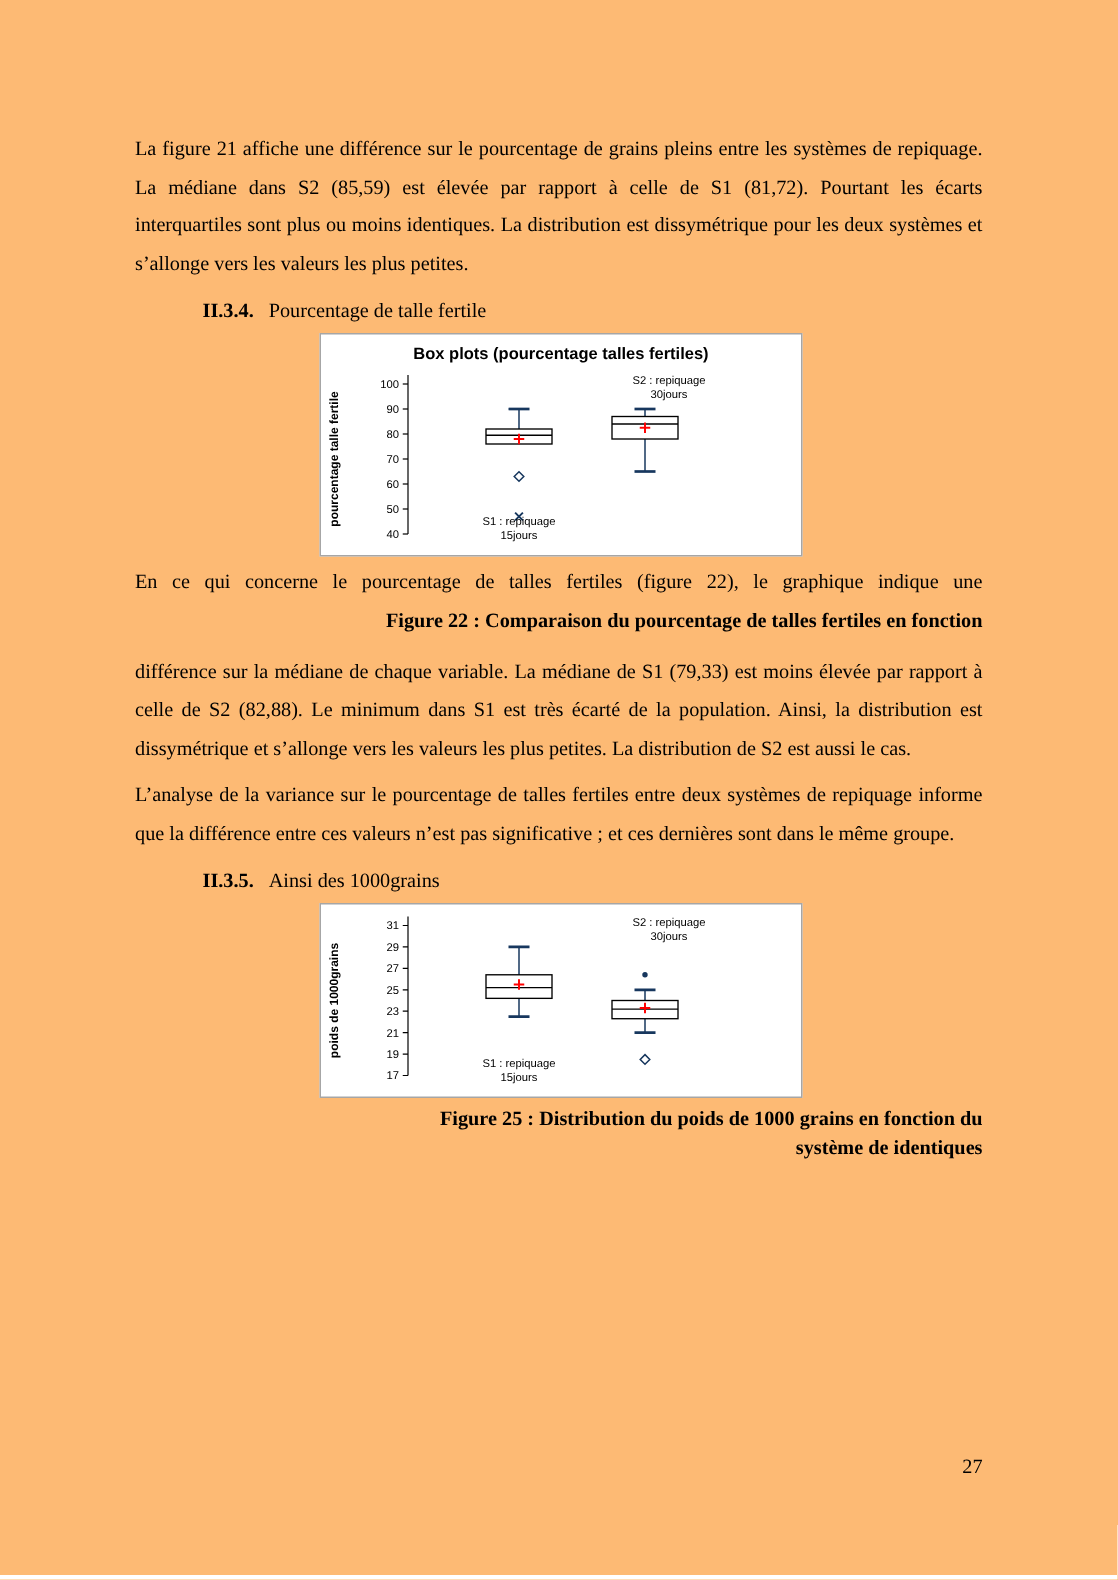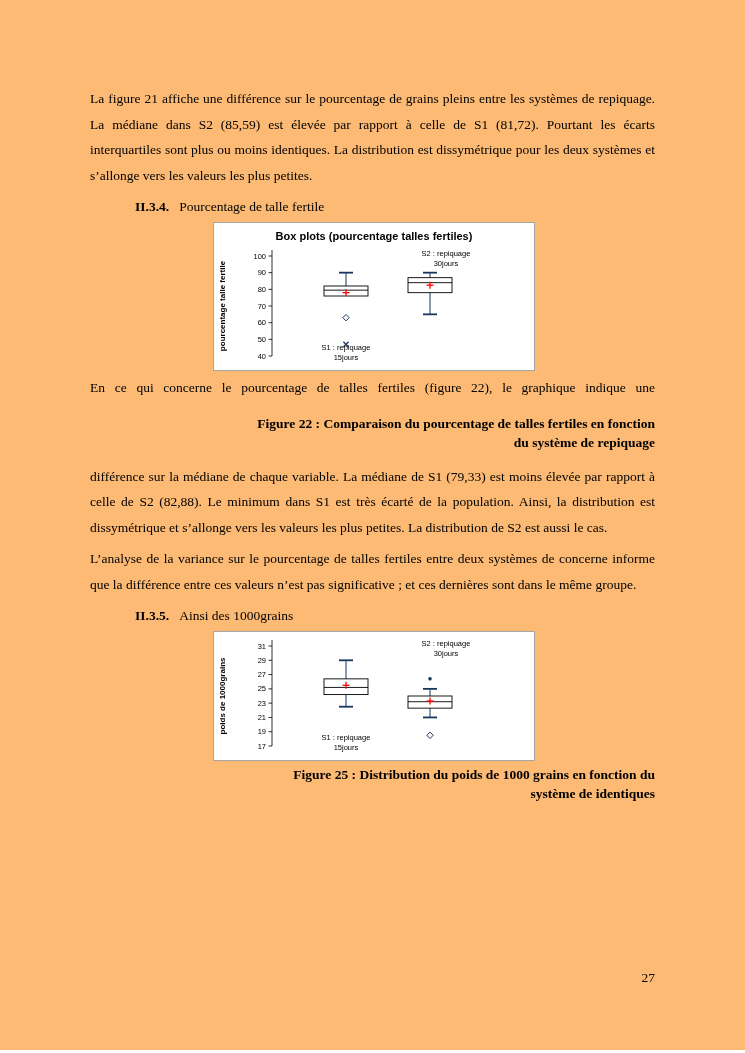--- a/index.html
+++ b/index.html
@@ -13,21 +13,21 @@
     font-size: 13.5px;
     color: #000000;
     overflow: hidden;
   }
   .content { padding: 86px 90px 0 90px; }
   p.body-text {
     margin: 0 0 6px 0;
     line-height: 25.5px;
     text-align: justify;
   }
-  p.full-justify { text-align-last: justify; margin-bottom: 13px; }
+  p.full-justify { text-align-last: justify; margin-bottom: 3px; }
   .section-heading {
     margin: 4px 0 2px 0;
     padding-left: 45px;
     line-height: 26px;
   }
   .section-heading .num { margin-right: 10px; font-weight: bold; }
   .section-heading .title { }
   .figure-frame {
     width: 322px;
     margin: 2px 16px 4px 123px;
@@ -109,26 +109,25 @@
           <line x1="216" y1="39.66666666666666" x2="216" y2="46.66666666666666" stroke="#FF0000" stroke-width="1.3"></line>
           <text x="232" y="14" text-anchor="middle" font-size="7.5">S2 : repiquage</text>
           <text x="232" y="23.5" text-anchor="middle" font-size="7.5">30jours</text>
         </svg>
     </div>
 
     <p class="body-text full-justify">En ce qui concerne le pourcentage de talles fertiles (figure 22), le graphique indique une</p>
 
     <div class="figure-caption">
       <div>Figure 22 : Comparaison du pourcentage de talles fertiles en fonction</div>
-      <div>du système de repiquage</div>
     </div>
 
     <p class="body-text">différence sur la médiane de chaque variable. La médiane de S1 (79,33) est moins élevée par rapport à celle de S2 (82,88). Le minimum dans S1 est très écarté de la population. Ainsi, la distribution est dissymétrique et s’allonge vers les valeurs les plus petites. La distribution de S2 est aussi le cas.</p>
 
-    <p class="body-text">L’analyse de la variance sur le pourcentage de talles fertiles entre deux systèmes de concerne informe que la différence entre ces valeurs n’est pas significative ; et ces dernières sont dans le même groupe.</p>
+    <p class="body-text">L’analyse de la variance sur le pourcentage de talles fertiles entre deux systèmes de repiquage informe que la différence entre ces valeurs n’est pas significative ; et ces dernières sont dans le même groupe.</p>
 
     <div class="section-heading">
       <span class="num">II.3.5.</span><span class="title">Ainsi des 1000grains</span>
     </div>
 
     <div class="figure-frame">
       <svg class="boxplot-svg" viewBox="0 0 320 126">
           <line x1="58" y1="8" x2="58" y2="114" stroke="#000" stroke-width="0.8"></line>
           <line x1="54.5" y1="114" x2="58" y2="114" stroke="#000" stroke-width="0.8"></line>
           <text x="52" y="116.6" text-anchor="end" font-size="7.5">17</text>

